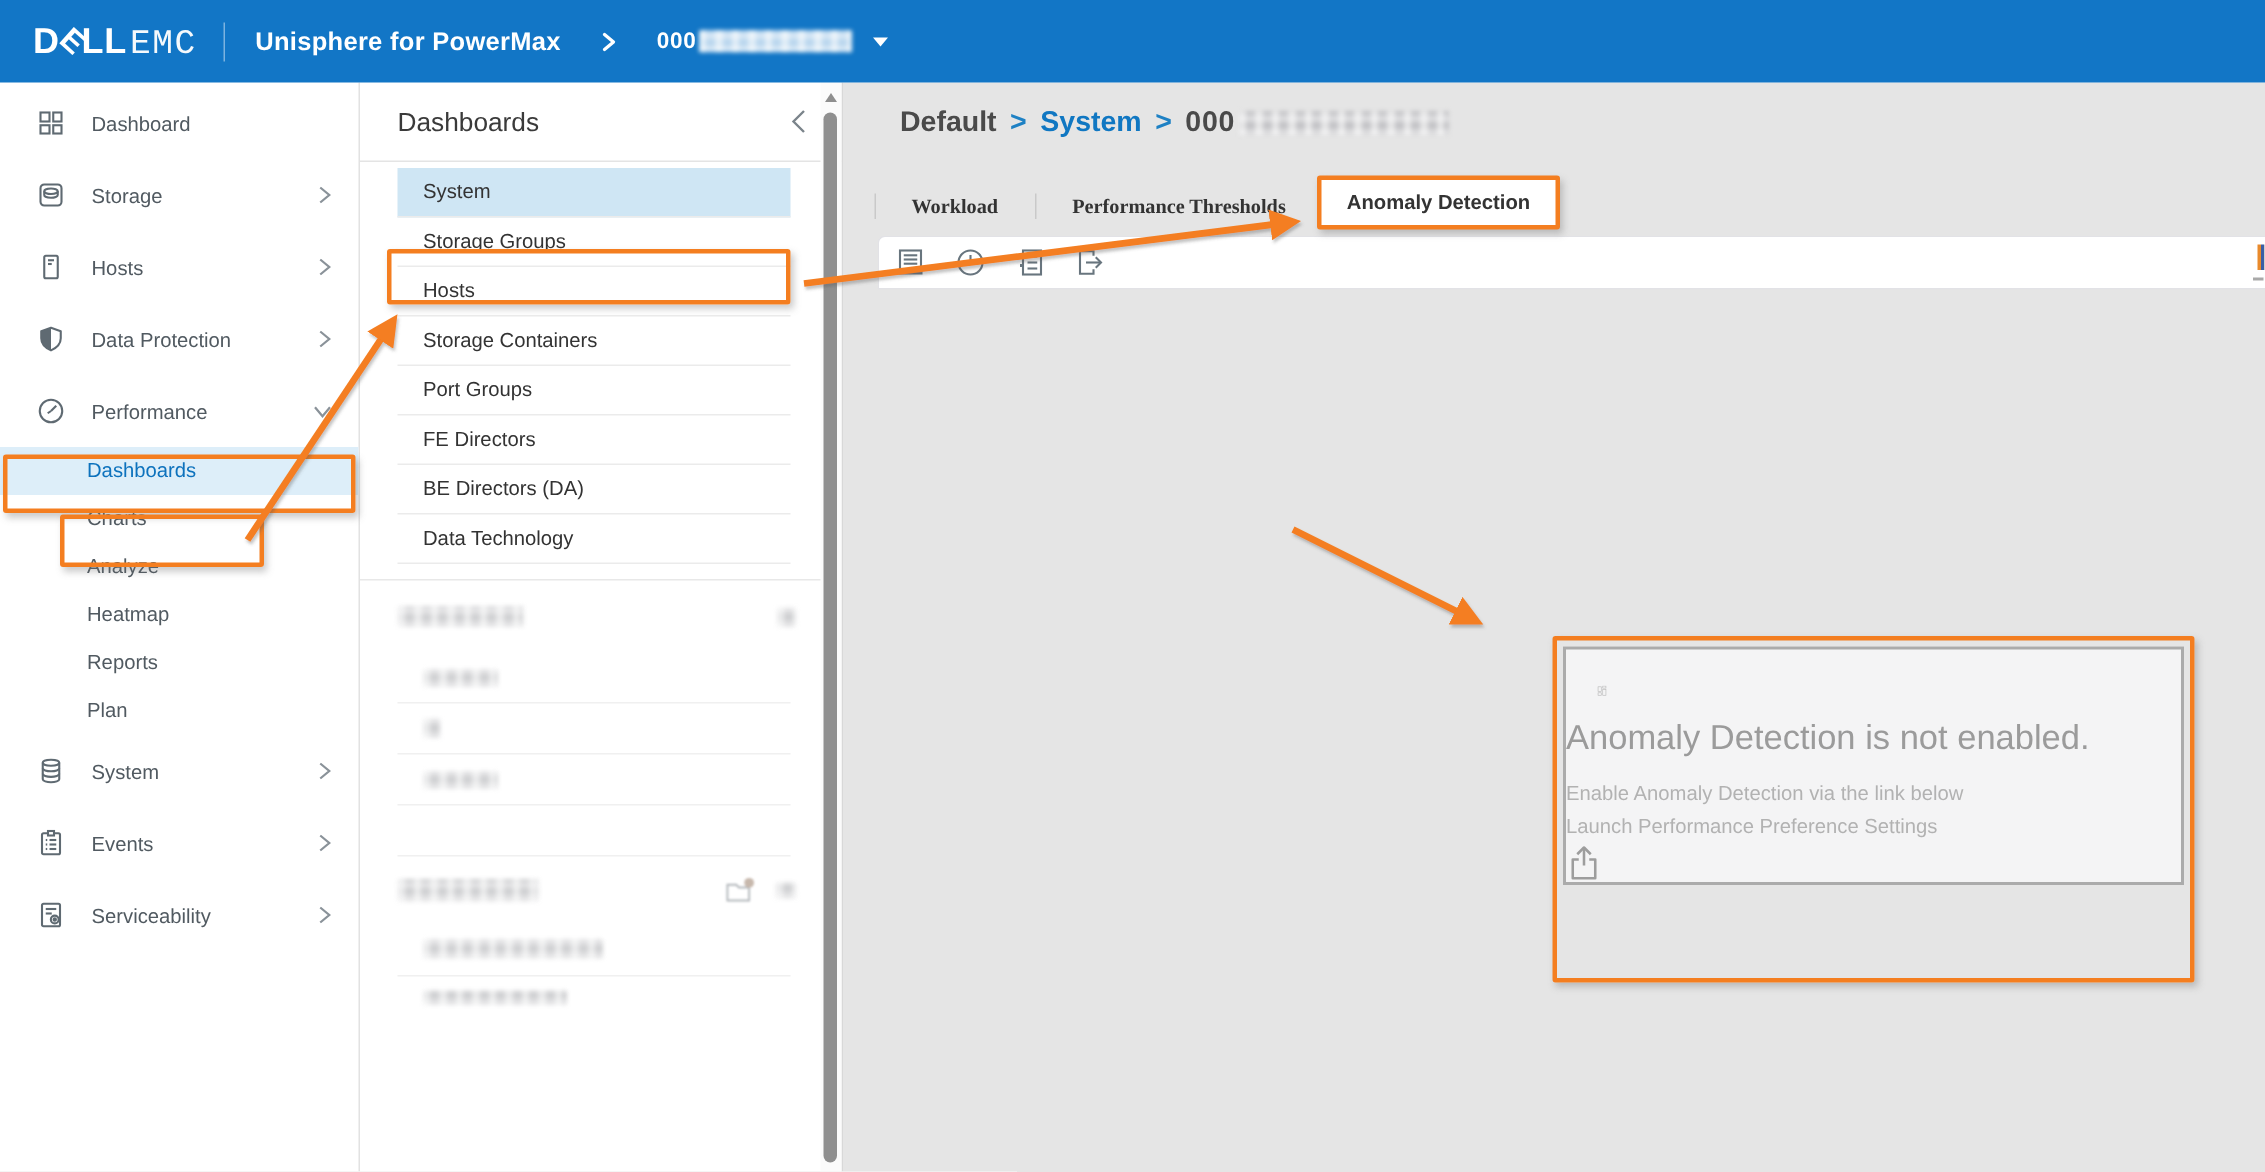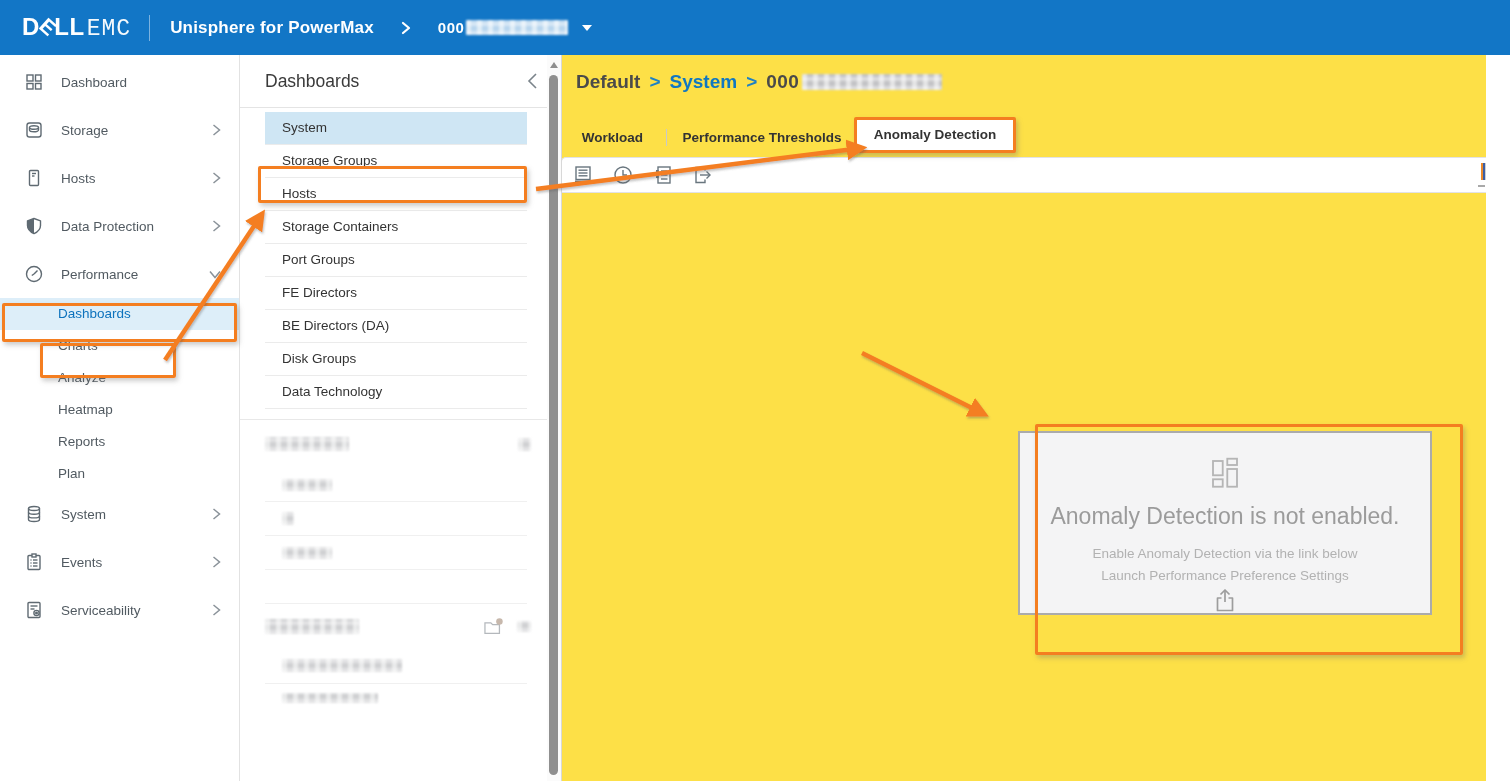--- a/index.html
+++ b/index.html
@@ -55,41 +55,41 @@
   .r-sect-head { height:48px; display:flex; align-items:center; padding:0 30px 0 25px; }
   .r-list { margin:0 34px 0 25px; }
   .r-row { height:34px; display:flex; align-items:center; padding-left:17px; border-bottom:1px solid #f0f0f0; }
 
   
   .p-scroll { position:absolute; right:0; top:0; bottom:0; width:14px; background:#fbfbfb; }
   .p-up { position:absolute; top:7px; left:3px; width:0; height:0; border-left:4px solid transparent; border-right:4px solid transparent; border-bottom:6px solid #8f8f8f; }
   .p-thumb { position:absolute; top:20px; bottom:6px; left:2px; width:9px; background:#8f8f8f; border-radius:5px; cursor:pointer; }
 
   
-  .main { position:absolute; left:538px; top:55px; width:948px; height:726px; background:#fde047; }
+  .main { position:absolute; left:562px; top:55px; width:948px; height:726px; background:#e5e5e5; }
   .breadcrumb { position:absolute; left:38px; top:16px; font-size:19px; font-weight:600; color:#4a4a4a; display:flex; align-items:center; }
   .bc-sep { color:#1e81c4; margin:0 9px; font-weight:600; }
   .bc-link { color:#1077c2; cursor:pointer; }
   .bc-serial { letter-spacing:.5px; }
 
   .tabs { position:absolute; left:21px; top:65px; height:35px; display:flex; }
-  .tab { position:relative; line-height:35px; text-align:center; font-size:13.5px; font-weight:700; color:#333; cursor:pointer; }
+  .tab { position:relative; line-height:35px; text-align:center; font-size:13.5px; font-weight:700; color:#333; cursor:pointer;font-family:Liberation Serif, serif; }
   .tab::before { content:''; position:absolute; left:0; top:9px; bottom:9px; width:1px; background:#c9c9c9; }
   .tab:last-child::after { content:''; position:absolute; right:0; top:9px; bottom:9px; width:1px; background:#c9c9c9; }
   .tab-workload { width:107px; }
   .tab-thresholds { width:192px; }
   .tab-active { position:absolute; left:316px; top:62px; width:162px; height:36px; background:#fff; border:3px solid #f47e20; border-radius:2px; box-shadow:2px 3px 5px rgba(110,110,110,.35); line-height:30px; text-align:center; font-size:13.5px; font-weight:700; color:#333; cursor:pointer; z-index:30; }
 
   .toolbar { position:absolute; left:23px; right:0; top:102px; height:36px; background:#fff; border:1px solid #e2e2e6; border-right:none; border-top-left-radius:5px; display:flex; align-items:center; gap:18px; padding-left:10px; }
   .tb-icon { width:22px; height:22px; cursor:pointer; display:block; }
   .tb-sliver { position:absolute; right:0; top:108px; width:5px; height:17px;
     background:linear-gradient(90deg,#e98a2b 0 2px,#3b5ea5 2px 4px,#cfcfcf 4px 5px); }
   .tb-dash { position:absolute; right:1px; top:130px; width:7px; height:2px; background:#a9a9a9; }
 
-  .empty-inner { position:absolute; left:480px; top:376px; width:414px; height:184px; background:#f4f4f5; border:2px solid #ababab; display:flex; flex-direction:column; align-items:center; }
+  .empty-inner { position:absolute; left:480px; top:376px; width:414px; height:159px; background:#f4f4f5; border:2px solid #ababab; display:flex; flex-direction:column; align-items:flex-start; }
   .empty-title { font-size:23px; color:#9b9b9b; margin-top:14px; }
   .empty-line { font-size:13.5px; color:#b2b2b2; margin-top:7px; }
   .empty-line.first { margin-top:16px; }
   .share-wrap { margin-top:4px; cursor:pointer; }
 
   
   .anno { position:absolute; border:3px solid #f47e20; border-radius:2px; box-shadow:2px 3px 5px rgba(110,110,110,.35); z-index:40; pointer-events:none; }
   .anno-performance { left:2px; top:303px; width:235px; height:39px; }
   .anno-dashboards { left:40px; top:343px; width:136px; height:35px; }
   .anno-system { left:258px; top:166px; width:269px; height:37px; }
@@ -257,21 +257,20 @@
 
 
   <ul class="p-list">
     <li class="p-item selected">System</li>
     <li class="p-item">Storage Groups</li>
     <li class="p-item">Hosts</li>
     <li class="p-item">Storage Containers</li>
     <li class="p-item">Port Groups</li>
     <li class="p-item">FE Directors</li>
     <li class="p-item">BE Directors (DA)</li>
-    <li class="p-item">Disk Groups</li>
     <li class="p-item">Data Technology</li>
   </ul>
 
   <div class="sect-divider"></div>
 
   <div class="r-sect-head">
     <span class="px px-soft" style="width:84px;height:14px;"></span>
     <span style="flex:1"></span>
     <span class="px px-soft" style="width:13px;height:13px;"></span>
   </div>

